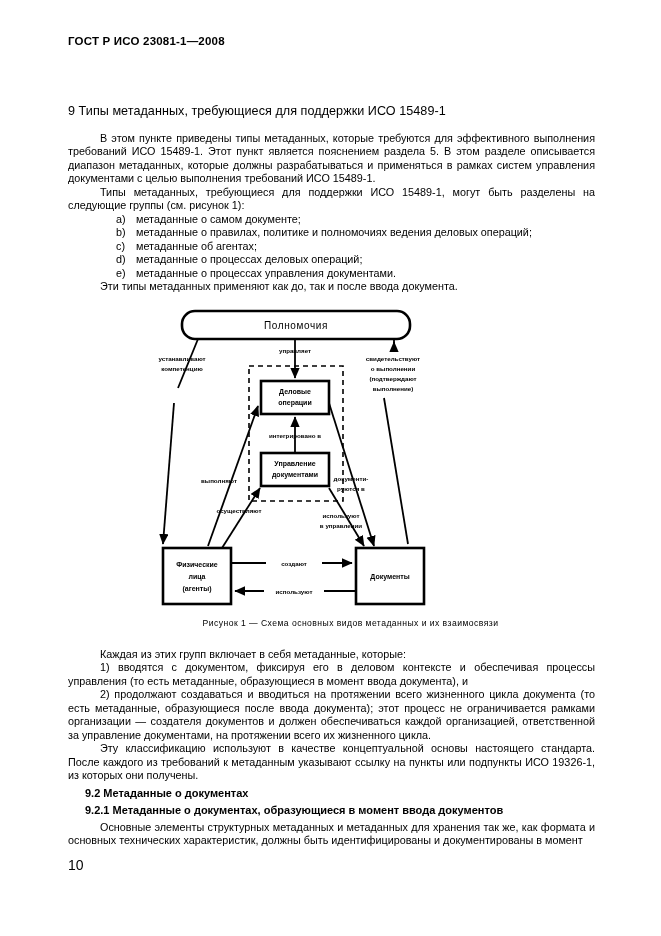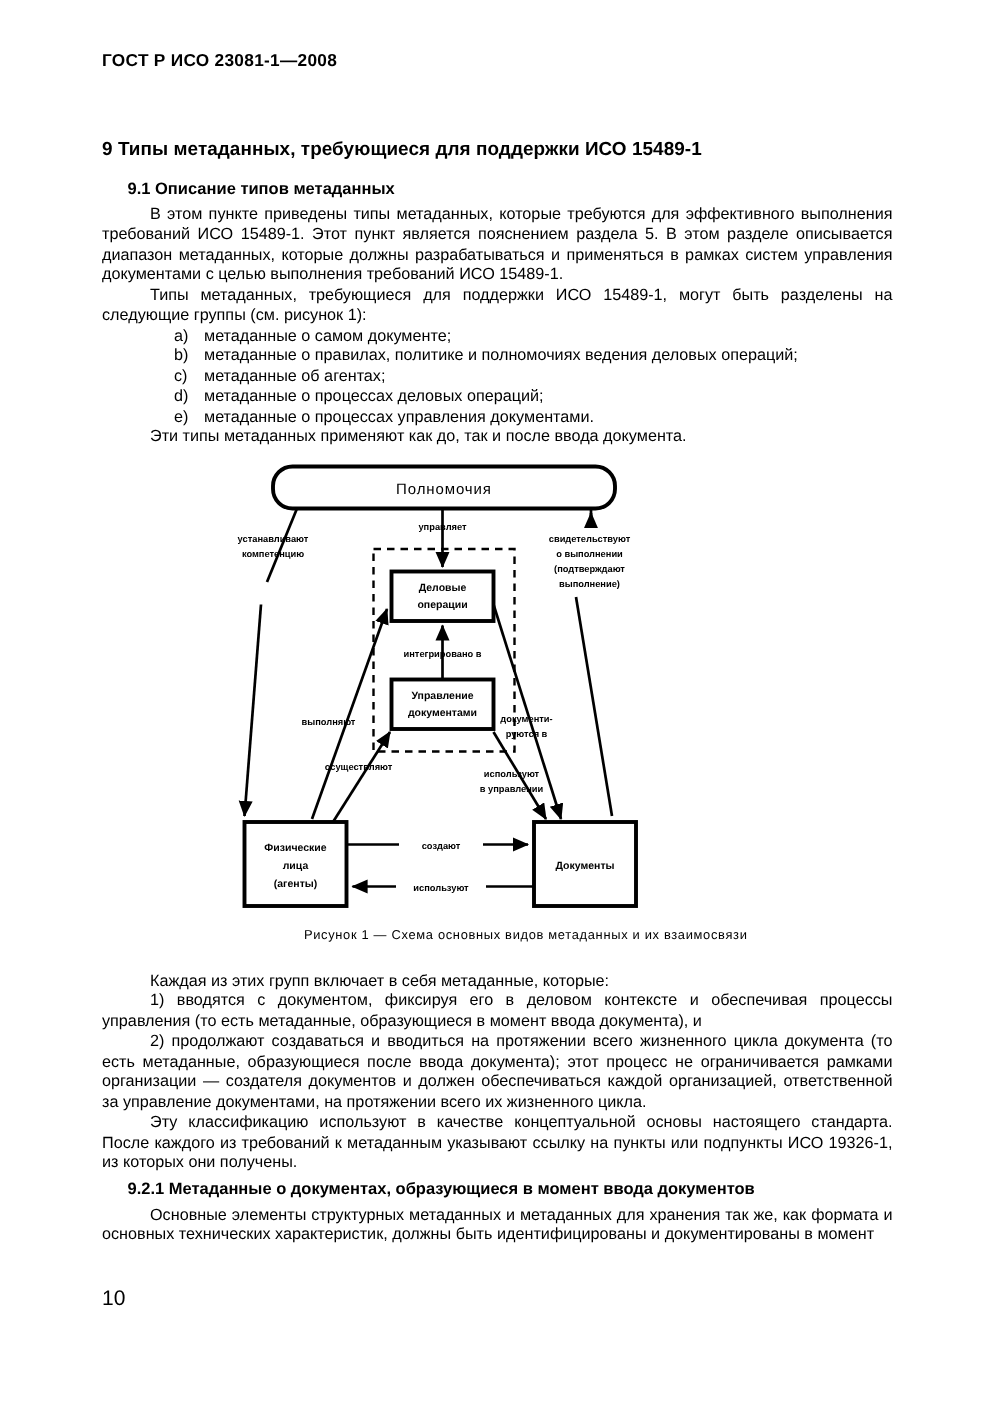--- a/index.html
+++ b/index.html
@@ -30,22 +30,22 @@
     letter-spacing: 0.2px;
   }
   .content {
     position: absolute;
     left: 68px;
     top: 88px;
     width: 527px;
   }
   h1.sec {
     font-size: 12.6px;
-    font-weight: bold;
-    margin: 4px 0 14px 0;
+    font-weight: normal;
+    margin: 16px 0 14px 0;
     padding: 0;
     letter-spacing: 0.05px;
   }
   h2.subsec {
     font-size: 11px;
     font-weight: bold;
     margin: 0 0 5px 0;
     padding: 0;
     padding-left: 17px;
   }
@@ -134,21 +134,20 @@
 </style>
 </head>
 <body>
 
 <div class="page">
 
   <div class="header">ГОСТ Р ИСО 23081-1—2008</div>
 
   <div class="content">
     <h1 class="sec">9  Типы метаданных, требующиеся для поддержки ИСО 15489-1</h1>
-    <h2 class="subsec">9.1  Описание типов метаданных</h2>
     <p class="body">В этом пункте приведены типы метаданных, которые требуются для эффективного выполнения требований ИСО 15489-1. Этот пункт является пояснением раздела 5. В этом разделе описывается диапазон метаданных, которые должны разрабатываться и применяться в рамках систем управления документами с целью выполнения требований ИСО 15489-1.</p>
     <p class="body">Типы метаданных, требующиеся для поддержки ИСО 15489-1, могут быть разделены на следующие группы (см. рисунок 1):</p>
     <ul class="alpha">
       <li><span class="mk">a)</span><span>метаданные о самом документе;</span></li>
       <li><span class="mk">b)</span><span>метаданные о правилах, политике и полномочиях ведения деловых операций;</span></li>
       <li><span class="mk">c)</span><span>метаданные об агентах;</span></li>
       <li><span class="mk">d)</span><span>метаданные о процессах деловых операций;</span></li>
       <li><span class="mk">e)</span><span>метаданные о процессах управления документами.</span></li>
     </ul>
     <p class="body">Эти типы метаданных применяют как до, так и после ввода документа.</p>
@@ -229,19 +228,20 @@
   </div>
 
   <div class="figcaption">Рисунок 1 — Схема основных видов метаданных и их взаимосвязи</div>
 
   <div class="lowertext">
     <p class="body">Каждая из этих групп включает в себя метаданные, которые:</p>
     <p class="body">1)  вводятся с документом, фиксируя его в деловом контексте и обеспечивая процессы управления (то есть метаданные, образующиеся в момент ввода документа), и</p>
     <p class="body">2)  продолжают создаваться и вводиться на протяжении всего жизненного цикла документа (то есть метаданные, образующиеся после ввода документа); этот процесс не ограничивается рамками организации — создателя документов и должен обеспечиваться каждой организацией, ответственной за управление документами, на протяжении всего их жизненного цикла.</p>
     <p class="body">Эту классификацию используют в качестве концептуальной основы настоящего стандарта. После каждого из требований к метаданным указывают ссылку на пункты или подпункты ИСО 19326-1, из которых они получены.</p>
     <div class="gap4"></div>
+    <h2 class="subsec">9.2  Метаданные о документах</h2>
     <h2 class="subsec">9.2.1  Метаданные о документах, образующиеся в момент ввода документов</h2>
     <p class="body">Основные элементы структурных метаданных и метаданных для хранения так же, как формата и основных технических характеристик, должны быть идентифицированы и документированы в момент</p>
   </div>
 
   <div class="pagenum">10</div>
 
 </div>
 
 </body></html>

